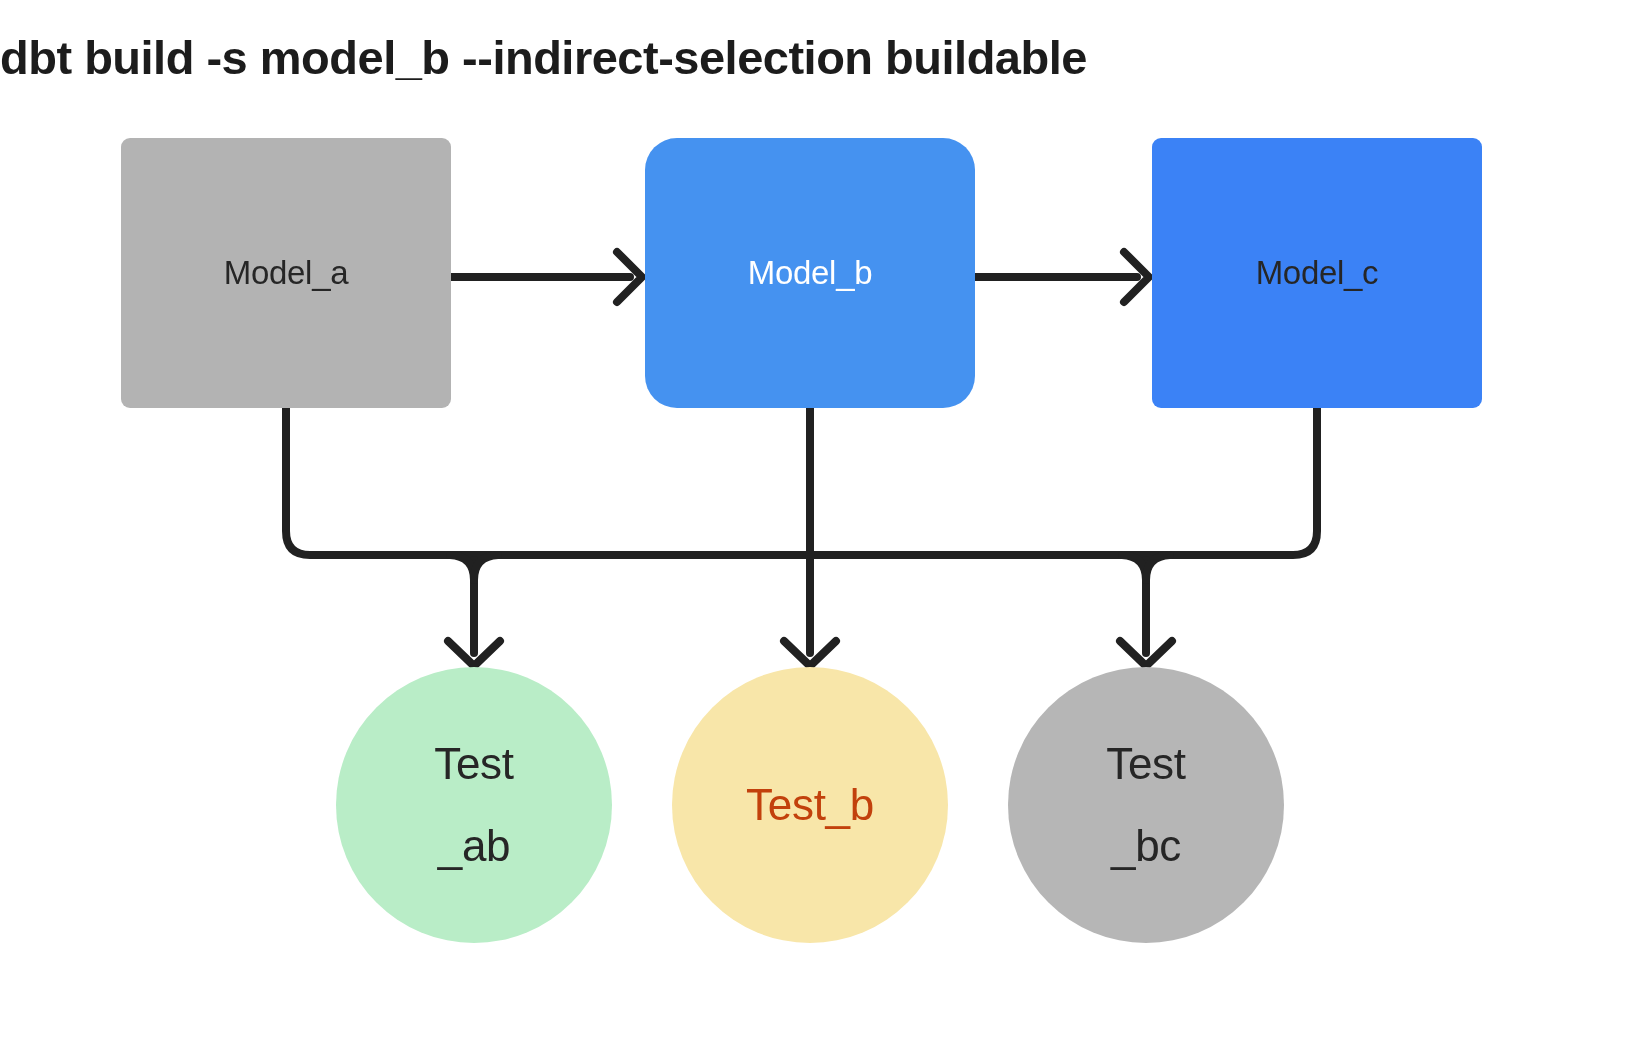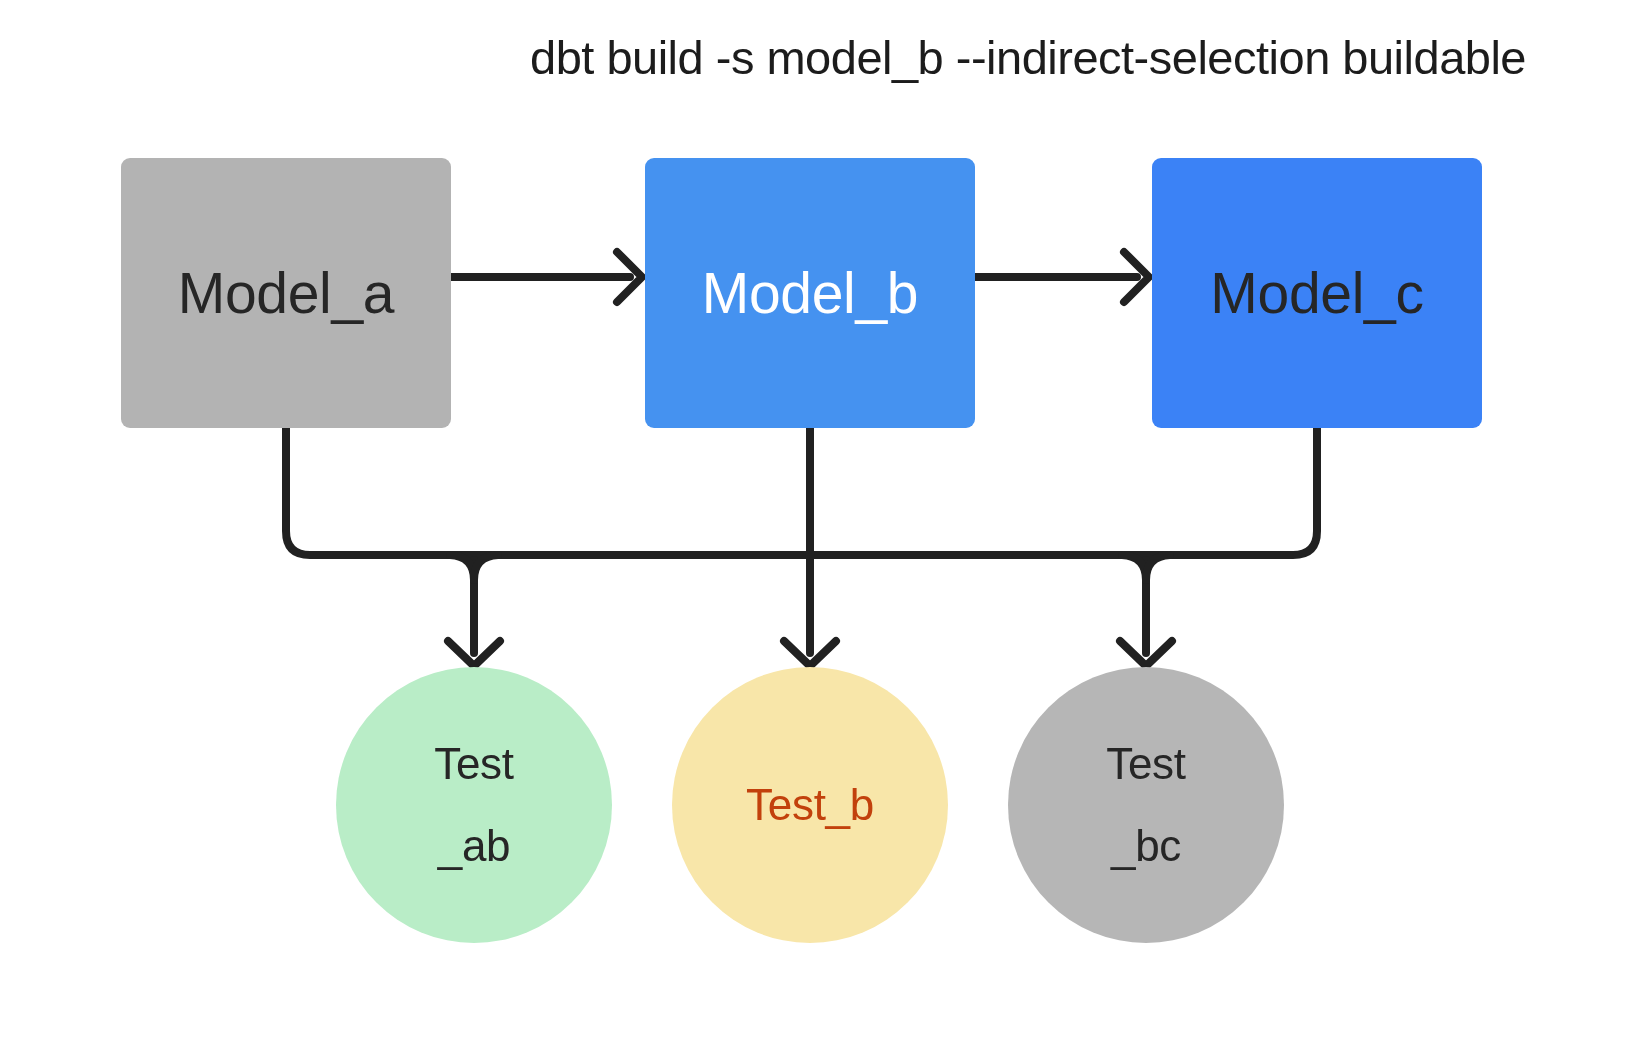--- a/index.html
+++ b/index.html
@@ -5,58 +5,58 @@
   :root { --edge-color:#212121; }
   html,body { margin:0; padding:0; }
   body {
     width:1630px; height:1060px;
     position:relative; overflow:hidden;
     background:#ffffff;
     font-family:"Liberation Sans", sans-serif;
   }
   .title {
     position:absolute; top:26px; left:0; width:1526px;
-    text-align:right;
-    font-size:47px; line-height:64px; font-weight:400;
+    text-align:left;
+    font-size:47px; line-height:64px; font-weight:700;
     letter-spacing:-0.5px;
     color:#1c1c1c;
   }
   .edges-layer {
     position:absolute; inset:0;
     pointer-events:none;
   }
   .edges-layer path {
     fill:none;
     stroke:var(--edge-color);
     stroke-width:8;
     stroke-linecap:round;
     stroke-linejoin:round;
   }
   .model-box {
-    position:absolute; top:158px;
+    position:absolute; top:138px;
     width:330px; height:270px;
     border-radius:9px;
     display:flex; align-items:center; justify-content:center;
-    font-size:57px; font-weight:500;
+    font-size:33px; font-weight:500;
     letter-spacing:-0.3px;
   }
   .test-circle {
     position:absolute; top:667px;
     width:276px; height:276px;
     border-radius:50%;
     display:flex; flex-direction:column; align-items:center; justify-content:center;
     font-size:44px; font-weight:500;
     letter-spacing:-0.3px;
   }
   .test-circle .line {
     line-height:82px;
     text-align:center;
   }
   .box-a { left:121px; }
-  .box-b { left:645px; }
+  .box-b { left:645px;border-radius:32px; }
   .box-c { left:1152px; }
   .circle-ab { left:336px; }
   .circle-b  { left:672px; }
   .circle-bc { left:1008px; }
 </style>
 </head>
 <body style="background: rgb(255, 255, 255); --edge-color: #212121;">
 
 <div class="title" style="color: rgb(28, 28, 28);">dbt build -s model_b --indirect-selection buildable</div>
 

